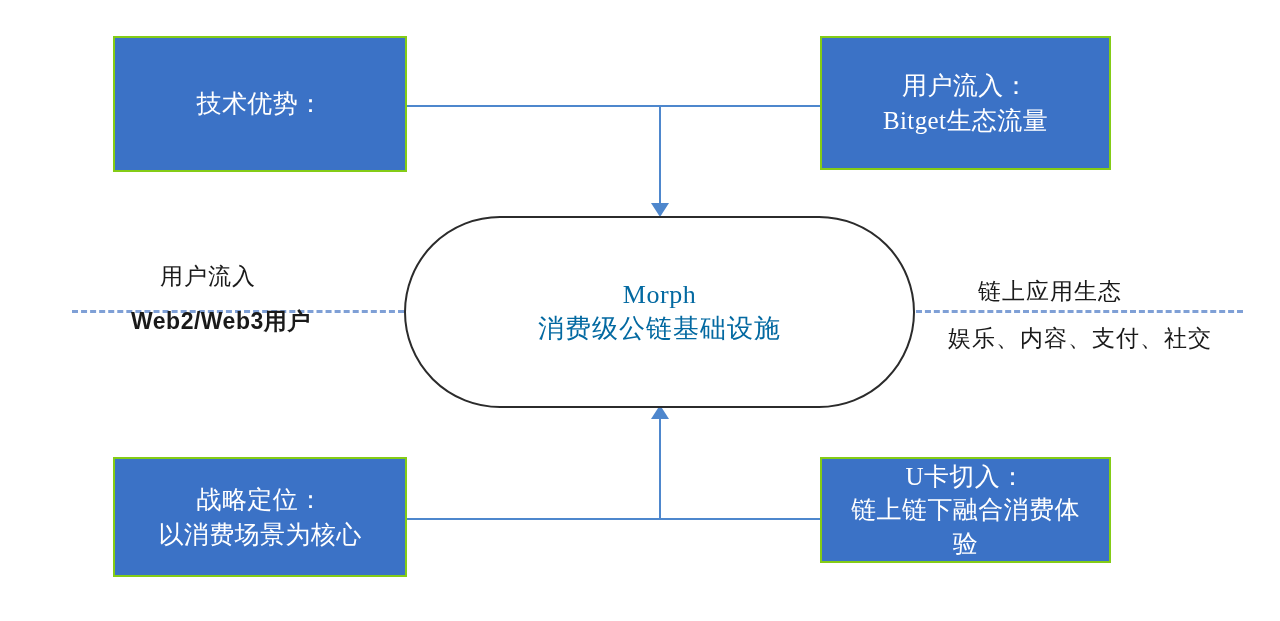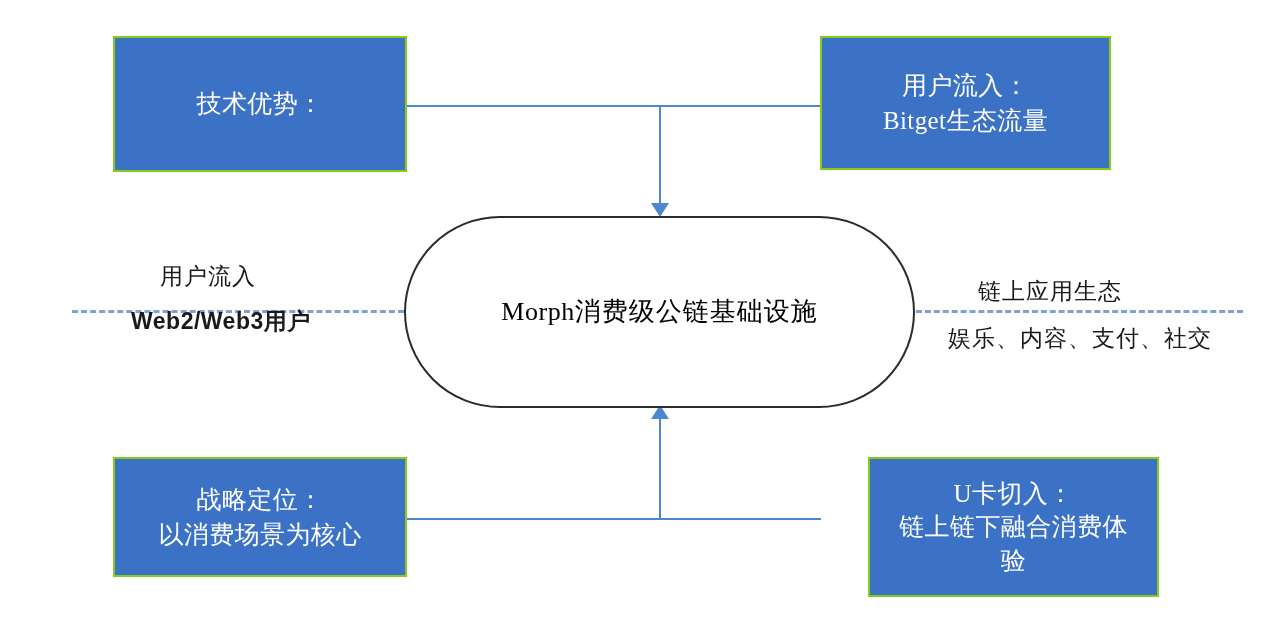--- a/index.html
+++ b/index.html
@@ -33,39 +33,39 @@
     font-size: 25px;
     line-height: 1.42;
     box-sizing: border-box;
     letter-spacing: 0.4px;
   }
   .box .line { display: block; white-space: nowrap; }
 
   #box-tech     { left: 113px; top: 36px;  width: 294px; height: 136px; }
   #box-resource { left: 820px; top: 36px;  width: 291px; height: 134px; }
   #box-strategy { left: 113px; top: 457px; width: 294px; height: 120px; }
-  #box-ucard    { left: 868px; top: 457px; width: 291px; height: 140px; }
+  #box-ucard    { left: 820px; top: 457px; width: 291px; height: 106px; }
   #box-ucard    { line-height: 1.34; }
 
   
   #core-pill {
     position: absolute;
     left: 404px;
     top: 216px;
     width: 511px;
     height: 192px;
     border: 2px solid #2b2b2b;
     border-radius: 96px;
     background: #ffffff;
     box-sizing: border-box;
     display: flex;
-    flex-direction: row;
+    flex-direction: column;
     align-items: center;
     justify-content: center;
-    color: #000000;
+    color: #0369a1;
     font-family: "Liberation Serif", serif;
     z-index: 3;
   }
   #core-pill .pill-title {
     font-size: 26px;
     line-height: 1.3;
     letter-spacing: 0.5px;
   }
   #core-pill .pill-sub {
     font-size: 26px;

